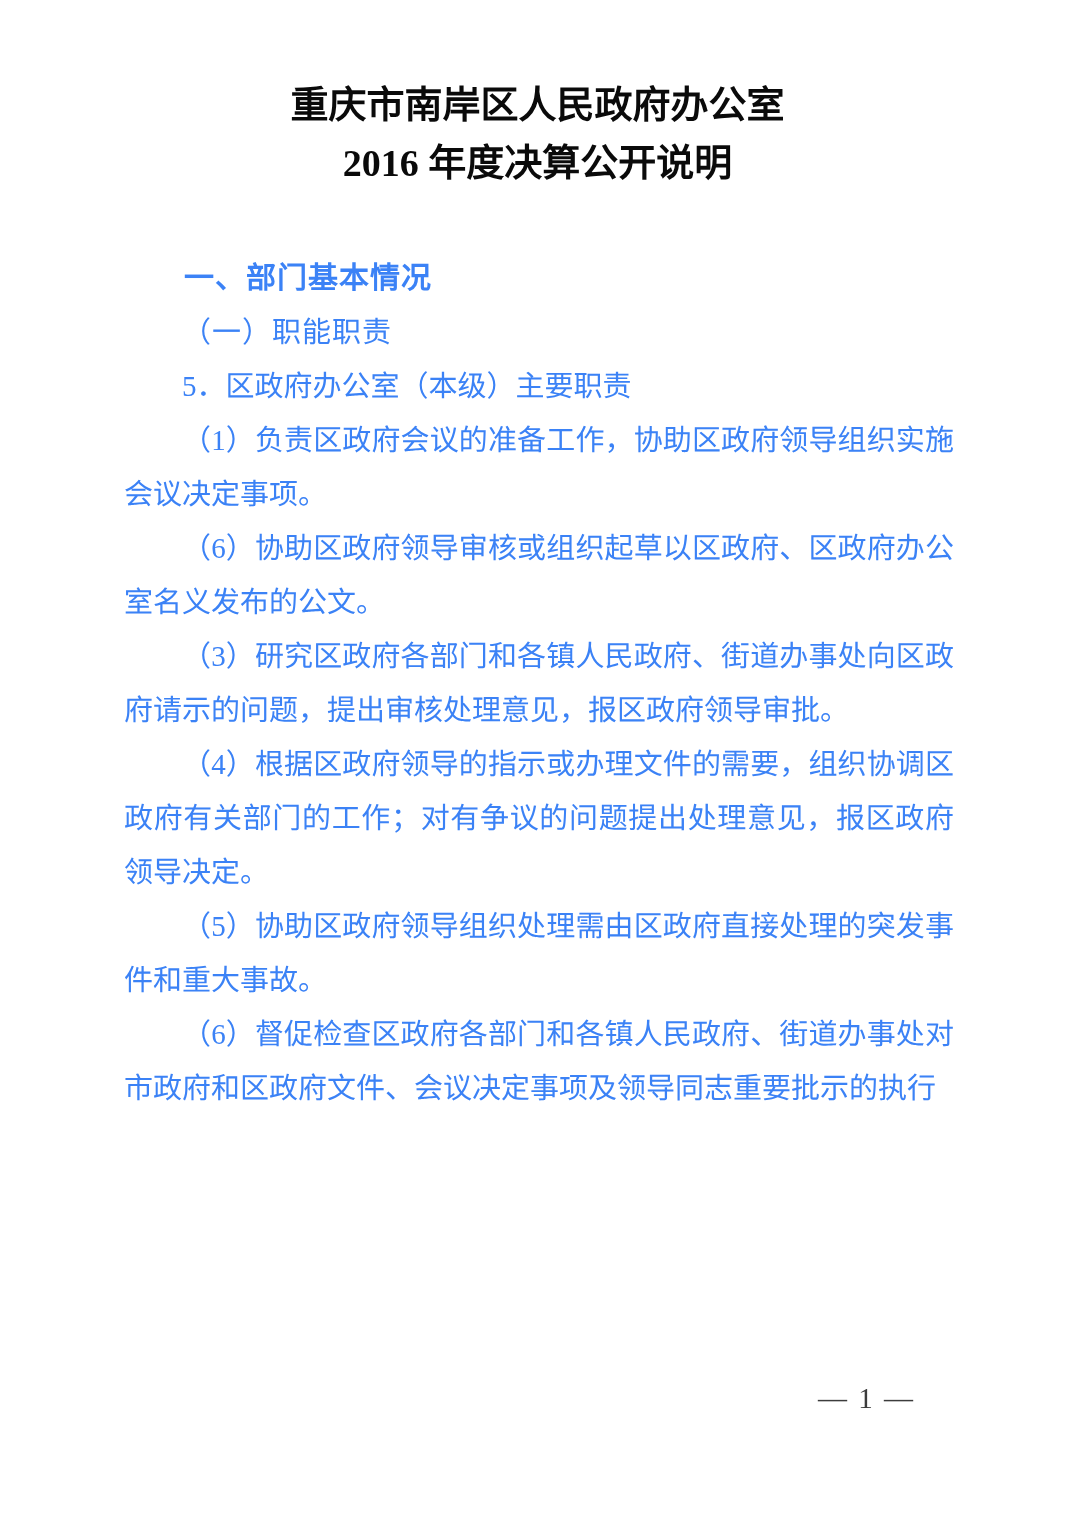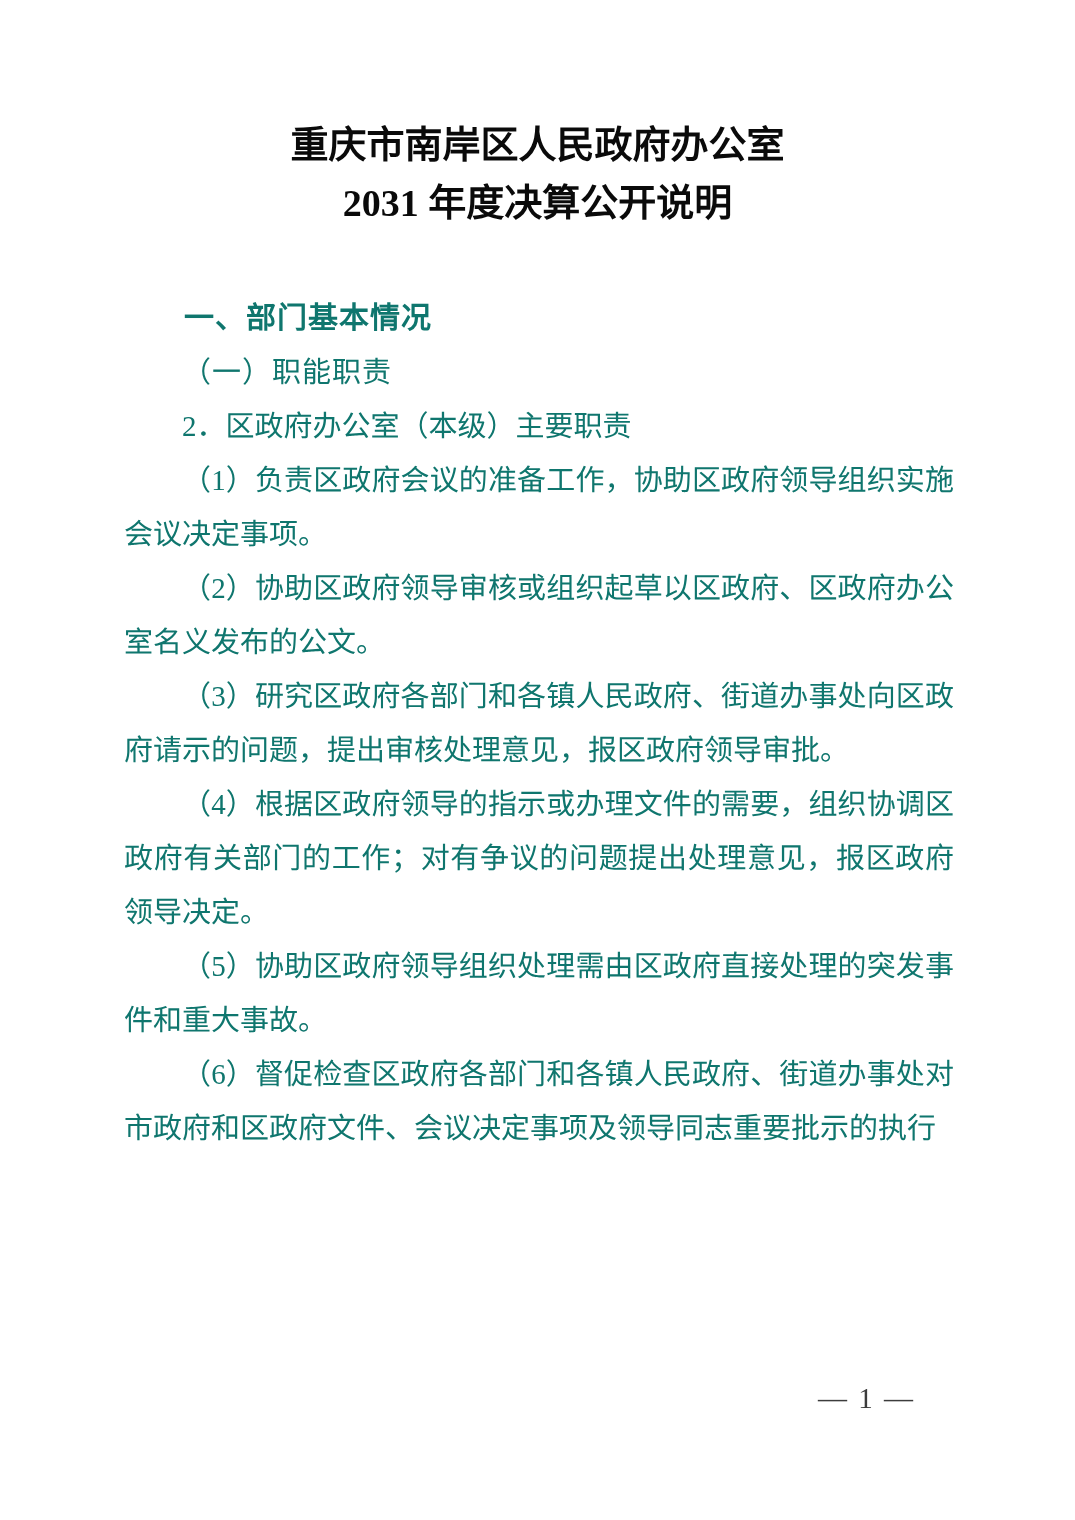--- a/index.html
+++ b/index.html
@@ -10,37 +10,37 @@
   .page {
     position: relative;
     width: 1075px;
     height: 1520px;
     background: #ffffff;
     color: #0d0d0d;
     overflow: hidden;
   }
   
   .doc-title {
-    padding-top: 116px;
+    padding-top: 76px;
     text-align: center;
     font-family: "Liberation Serif", "DejaVu Serif", serif;
     font-weight: bold;
     font-size: 38px;
     line-height: 58px;
     color: #0a0a0a;
   }
   
   .content {
     margin: 59px 121px 0 124px; 
     font-family: "Liberation Serif", "DejaVu Serif", serif;
     font-size: 29px;
     line-height: 54px;
     text-align: justify;
     text-justify: inter-character;
-    color: #0f766e;
+    color: #3b82f6;
   }
   .content h2,
   .content p {
     margin: 0;
     padding: 0;
     text-indent: 2em;
     font-weight: normal;
   }
   
   .section-heading {
@@ -66,33 +66,33 @@
     letter-spacing: 2px;
   }
 </style>
 </head>
 <body>
 
 <div class="page">
 
   <header class="doc-title">
     <div>重庆市南岸区人民政府办公室</div>
-    <div>2031 年度决算公开说明</div>
+    <div>2016 年度决算公开说明</div>
   </header>
 
   <main class="content">
     <h2 class="section-heading">一、部门基本情况</h2>
 
     <p class="subsection-heading">（一）职能职责</p>
 
-    <p class="item-heading">2．区政府办公室（本级）主要职责</p>
+    <p class="item-heading">5．区政府办公室（本级）主要职责</p>
 
     <p class="para">（1）负责区政府会议的准备工作，协助区政府领导组织实施会议决定事项。</p>
 
-    <p class="para">（2）协助区政府领导审核或组织起草以区政府、区政府办公室名义发布的公文。</p>
+    <p class="para">（6）协助区政府领导审核或组织起草以区政府、区政府办公室名义发布的公文。</p>
 
     <p class="para">（3）研究区政府各部门和各镇人民政府、街道办事处向区政府请示的问题，提出审核处理意见，报区政府领导审批。</p>
 
     <p class="para">（4）根据区政府领导的指示或办理文件的需要，组织协调区政府有关部门的工作；对有争议的问题提出处理意见，报区政府领导决定。</p>
 
     <p class="para">（5）协助区政府领导组织处理需由区政府直接处理的突发事件和重大事故。</p>
 
 
     <p class="para">（6）督促检查区政府各部门和各镇人民政府、街道办事处对市政府和区政府文件、会议决定事项及领导同志重要批示的执行</p>
   </main>

